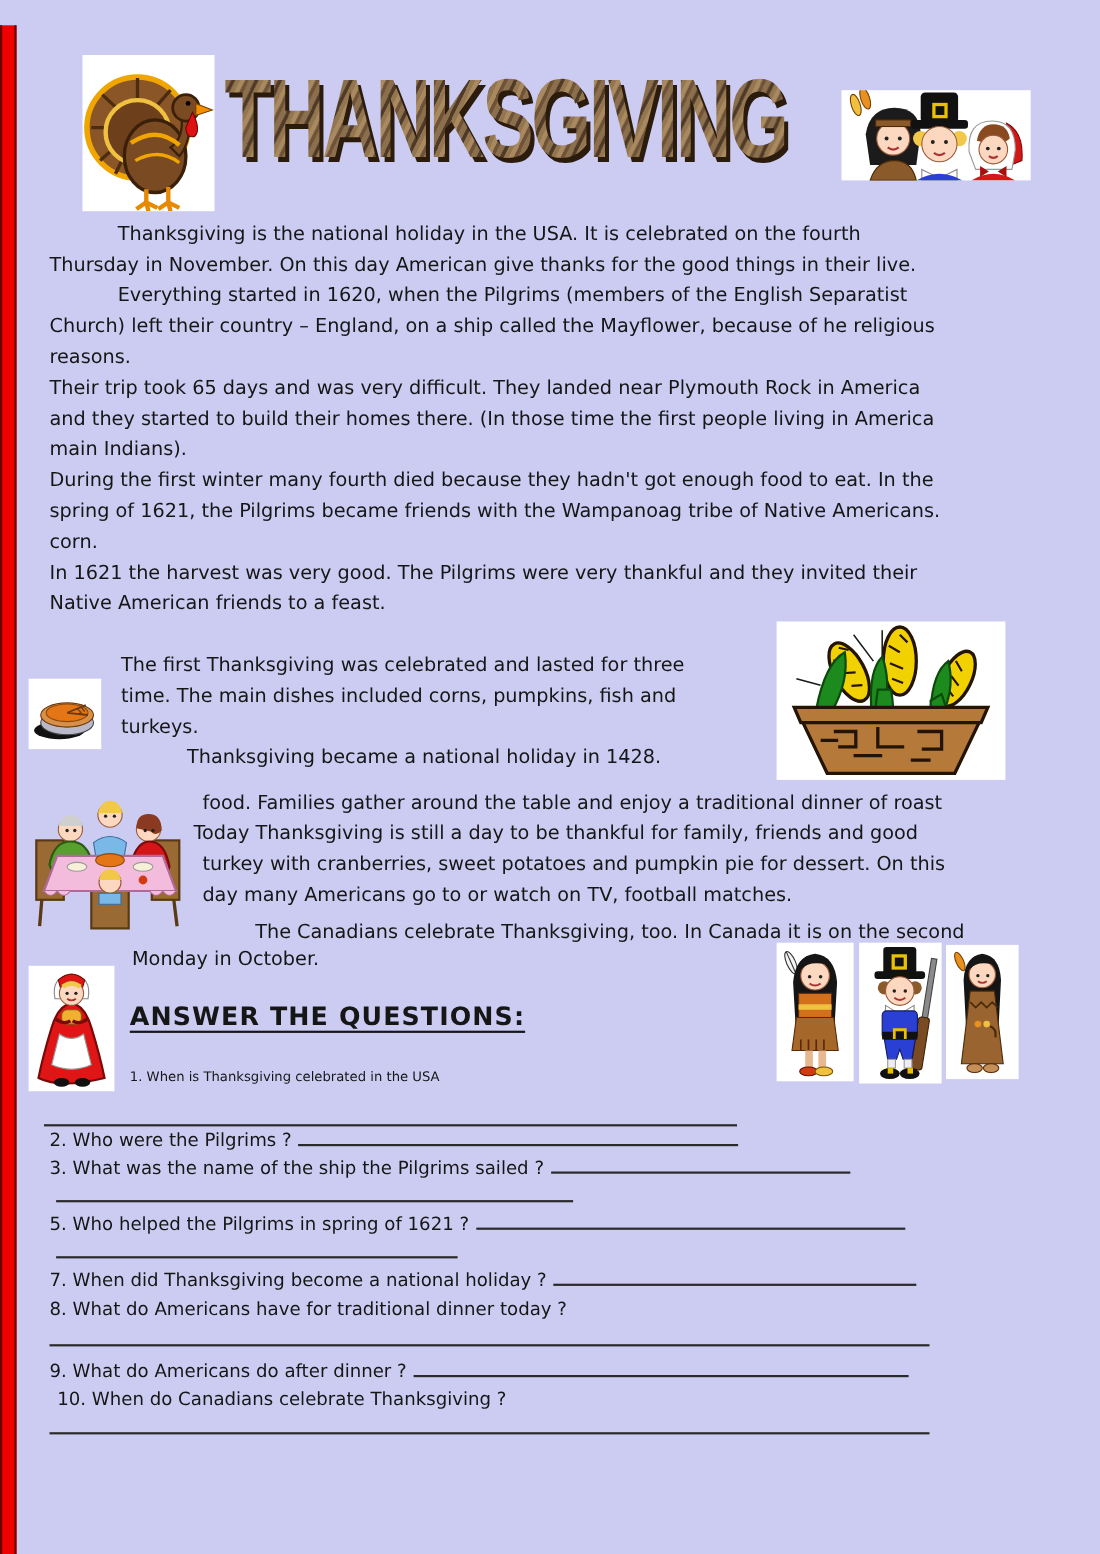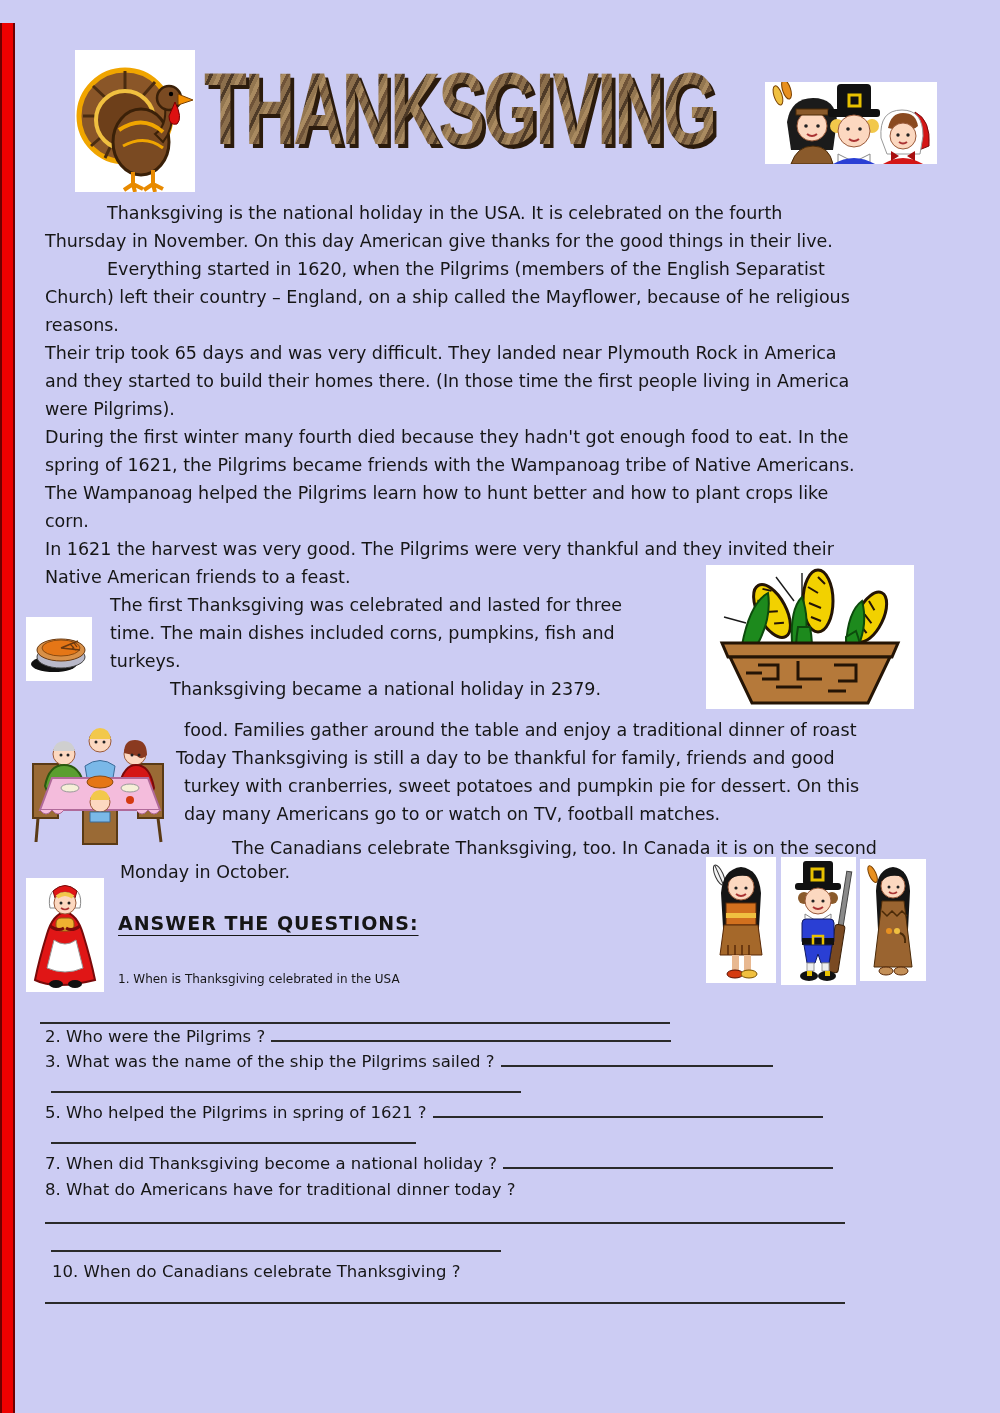--- a/index.html
+++ b/index.html
@@ -21,21 +21,21 @@
   .title-shadow{position:absolute;left:5px;top:4px;color:#2b1b0c}
   .title-fill{position:relative;
     background:repeating-linear-gradient(125deg,#a98a60 0 5px,#6f5338 5px 9px,#8c6f4c 9px 15px,#4e3a27 15px 19px,#937650 19px 24px);
     -webkit-background-clip:text;background-clip:text;color:transparent}
   
   .txtblock{position:absolute}
   .line{height:28px;line-height:28px;font-size:17.5px;white-space:nowrap}
   .ind{padding-left:62px}
   .ind8{padding-left:8px}
   
-  .qhead{position:absolute;font-size:19px;font-weight:700;letter-spacing:1px;
+  .qhead{position:absolute;font-size:23px;font-weight:700;letter-spacing:1px;
          text-decoration:underline;text-underline-offset:5px;white-space:nowrap}
   .q{position:absolute;left:45px;height:22px;line-height:22px;font-size:16.5px;white-space:nowrap}
   .blank{display:inline-block;border-bottom:2px solid #2a2a2a;height:13px;margin-left:6px;vertical-align:baseline}
   .hr{position:absolute;height:14px;border-bottom:2px solid #2a2a2a}
 </style>
 </head>
 <body>
 
 <div class="stripe"></div>
 
@@ -113,24 +113,23 @@
 </div>
 
 <div class="txtblock" style="left:45px;top:199px">
   <div class="line ind">Thanksgiving is the national holiday in the USA. It is celebrated on the fourth</div>
   <div class="line">Thursday in November. On this day American give thanks for the good things in their live.</div>
   <div class="line ind">Everything started in 1620, when the Pilgrims (members of the English Separatist</div>
   <div class="line">Church) left their country – England, on a ship called the Mayflower, because of he religious</div>
   <div class="line">reasons.</div>
   <div class="line">Their trip took 65 days and was very difficult. They landed near Plymouth Rock in America</div>
   <div class="line">and they started to build their homes there. (In those time the first people living in America</div>
-  <div class="line">were Pilgrims).</div>
+  <div class="line">main Indians).</div>
   <div class="line">During the first winter many fourth died because they hadn't got enough food to eat. In the</div>
   <div class="line">spring of 1621, the Pilgrims became friends with the Wampanoag tribe of Native Americans.</div>
-  <div class="line">The Wampanoag helped the Pilgrims learn how to hunt better and how to plant crops like</div>
   <div class="line">corn.</div>
   <div class="line">In 1621 the harvest was very good. The Pilgrims were very thankful and they invited their</div>
   <div class="line">Native American friends to a feast.</div>
 </div>
 
 <div class="card" style="left:26px;top:617px;width:66px;height:64px">
   <svg viewBox="0 0 66 64">
     <ellipse cx="28" cy="47" rx="23" ry="8" fill="#111"></ellipse>
     <ellipse cx="35" cy="40" rx="24" ry="11" fill="#b9b9c9" stroke="#444"></ellipse>
     <ellipse cx="35" cy="33" rx="24" ry="11" fill="#d89048" stroke="#6b3a10"></ellipse>
@@ -138,21 +137,21 @@
     <path d="M35 31 L52 24 M35 31 L54 33" stroke="#6b3a10" stroke-width="1.6" fill="none"></path>
     <path d="M44 27 l4 4 M48 26 l3 4 M46 31 l4 2" stroke="#6b3a10" stroke-width="1.2"></path>
   </svg>
 </div>
 
 <div class="txtblock" style="left:110px;top:591px">
   <div class="line">The first Thanksgiving was celebrated and lasted for three</div>
   <div class="line">time. The main dishes included corns, pumpkins, fish and</div>
   <div class="line">turkeys.</div>
 </div>
-<div class="line abs" style="left:170px;top:675px">Thanksgiving became a national holiday in 2379.</div>
+<div class="line abs" style="left:170px;top:675px">Thanksgiving became a national holiday in 1428.</div>
 
 <div class="card" style="left:706px;top:565px;width:208px;height:144px">
   <svg viewBox="0 0 208 144">
     <g stroke="#1a1a1a" stroke-width="1.4">
       <line x1="88" y1="36" x2="70" y2="12"></line>
         <line x1="96" y1="34" x2="96" y2="8"></line>
       <line x1="150" y1="44" x2="176" y2="30"></line>
         <line x1="40" y1="58" x2="18" y2="52"></line>
     </g>
     <g transform="rotate(-28 66 46)">
@@ -352,18 +351,18 @@
   <span class="blank" style="width:365px"></span>
 </div>
 <div class="q" style="top:1153px">
   <span>7. When did Thanksgiving become a national holiday ?</span><span class="blank" style="width:330px"></span>
 </div>
 <div class="q" style="top:1179px">
   <span>8. What do Americans have for traditional dinner today ?</span>
 </div>
 <div class="hr" style="left:45px;top:1208px;width:800px"></div>
 <div class="q" style="top:1236px">
-  <span class="blank" style="width:450px"></span>
+  <span>9. What do Americans do after dinner ?</span><span class="blank" style="width:450px"></span>
 </div>
 <div class="q" style="left:52px;top:1261px">
   <span>10. When do Canadians celebrate Thanksgiving ?</span>
 </div>
 <div class="hr" style="left:45px;top:1288px;width:800px"></div>
 
 </body></html>

